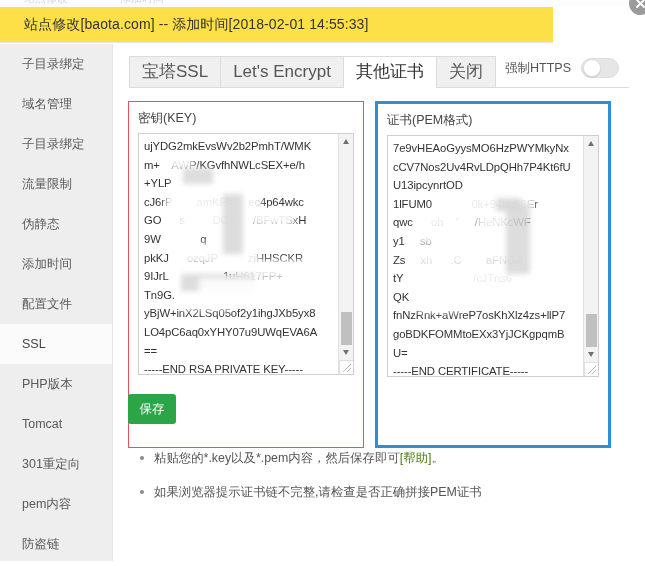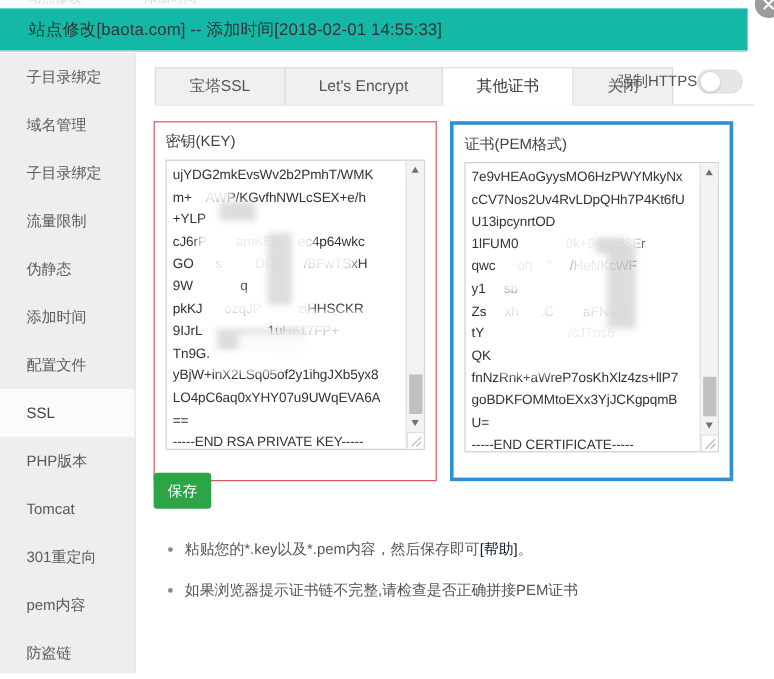--- a/index.html
+++ b/index.html
@@ -26,22 +26,22 @@
   }
   .top-sliver .ghost {
     position: absolute; top: -9px; font-size: 11px; color: #d8d8d8;
     white-space: nowrap;
   }
   .top-sliver .g1 { left: 24px; }
   .top-sliver .g2 { left: 120px; }
 
   
   .titlebar {
-    position: absolute; left: 0; top: 7px; width: 623px; height: 36px;
-    background: #14b8a6;
+    position: absolute; left: 0; top: 7px; width: 553px; height: 36px;
+    background: #fde047;
     border-bottom: 1px solid #e6e6e6;
   }
   .titlebar .title {
     position: absolute; left: 24px; top: 9px;
     font-size: 14px; color: #333; white-space: nowrap;
     letter-spacing: 0.1px;
   }
   .close-btn {
     position: absolute; right: -9px; top: -10px;
     width: 27px; height: 27px; border-radius: 50%;
@@ -85,59 +85,59 @@
   }
   .tabs {
     position: absolute; left: 0; top: 0;
     display: flex;
     border-bottom: 1px solid #dcdcdc;
     width: 500px;
     height: 32px;
   }
   .tab {
     height: 31px; line-height: 29px;
-    padding: 0 28px;
-    font-size: 13px; color: #555;
+    padding: 0 12px;
+    font-size: 17px; color: #555;
     background: #f0f0f0;
     border: 1px solid #dcdcdc;
     border-bottom: none;
     margin-right: -1px;
     cursor: pointer;
     white-space: nowrap;
   }
   .tab.active {
     background: #ffffff;
     color: #333;
     position: relative;
     z-index: 2;
     height: 32px;
   }
   .https-wrap {
     position: absolute; right: 10px; top: 2px;
-    display: flex; align-items: center; 
+    display: flex; align-items: center; gap: 10px;
   }
   .https-label { font-size: 12.5px; color: #555; white-space: nowrap; }
   .toggle {
     width: 38px; height: 20px; border-radius: 10px;
     background: #e6e6e6;
     position: relative; cursor: pointer;
     border: 1px solid #dedede;
   }
   .toggle .knob {
     position: absolute; left: 1px; top: 0px;
     width: 18px; height: 18px; border-radius: 50%;
     background: #ffffff;
     border: 1px solid #dcdcdc;
     box-shadow: 0 1px 1px rgba(0,0,0,.10);
   }
 
   
   .panel {
     position: absolute; top: 57px;
-    height: 300px;
+    height: 347px;
     padding: 8px 9px 9px 9px;
     background: #fff;
   }
   .panel-key  { left: 14px;  width: 236px; border: 1px solid #e2545b; }
   .panel-cert { left: 261px; width: 236px; border: 3px solid #0ea5e9; }
   .panel-label {
     font-size: 12.5px; color: #444;
     margin-bottom: 6px;
     white-space: nowrap;
   }
@@ -388,18 +388,18 @@
           <svg width="10" height="10" viewBox="0 0 10 10" aria-hidden="true">
             <path d="M9 1 L1 9 M9 5 L5 9" stroke="#b5b5b5" stroke-width="1"></path>
           </svg>
         </div>
       </div>
     </div>
 
     <button class="save-btn">保存</button>
 
     <ul class="hints" id="hints">
-        <li><span>粘贴您的*.key以及*.pem内容，然后保存即可</span><span class="help-link" style="color: #0f172a;">[帮助]</span><span>。</span></li>
+        <li><span>粘贴您的*.key以及*.pem内容，然后保存即可</span><span class="help-link" style="color: #4d7c0f;">[帮助]</span><span>。</span></li>
         <li><span>如果浏览器提示证书链不完整,请检查是否正确拼接PEM证书</span></li>
       </ul>
 
   </div>
 </div>
 
 </body></html>

